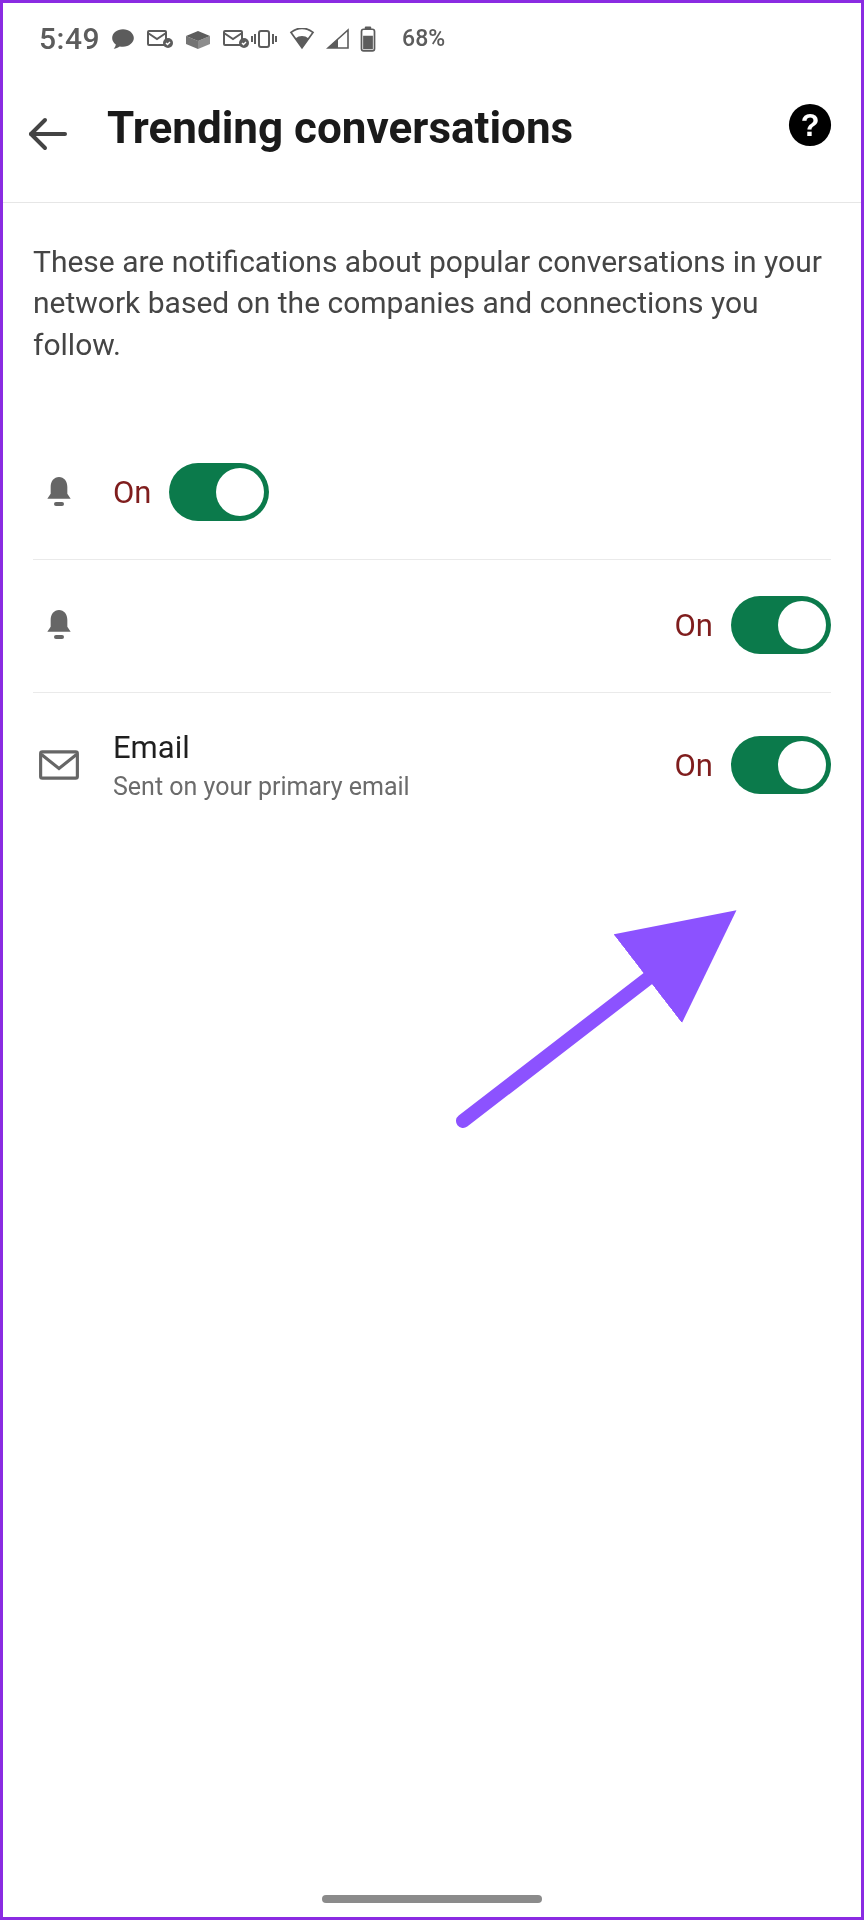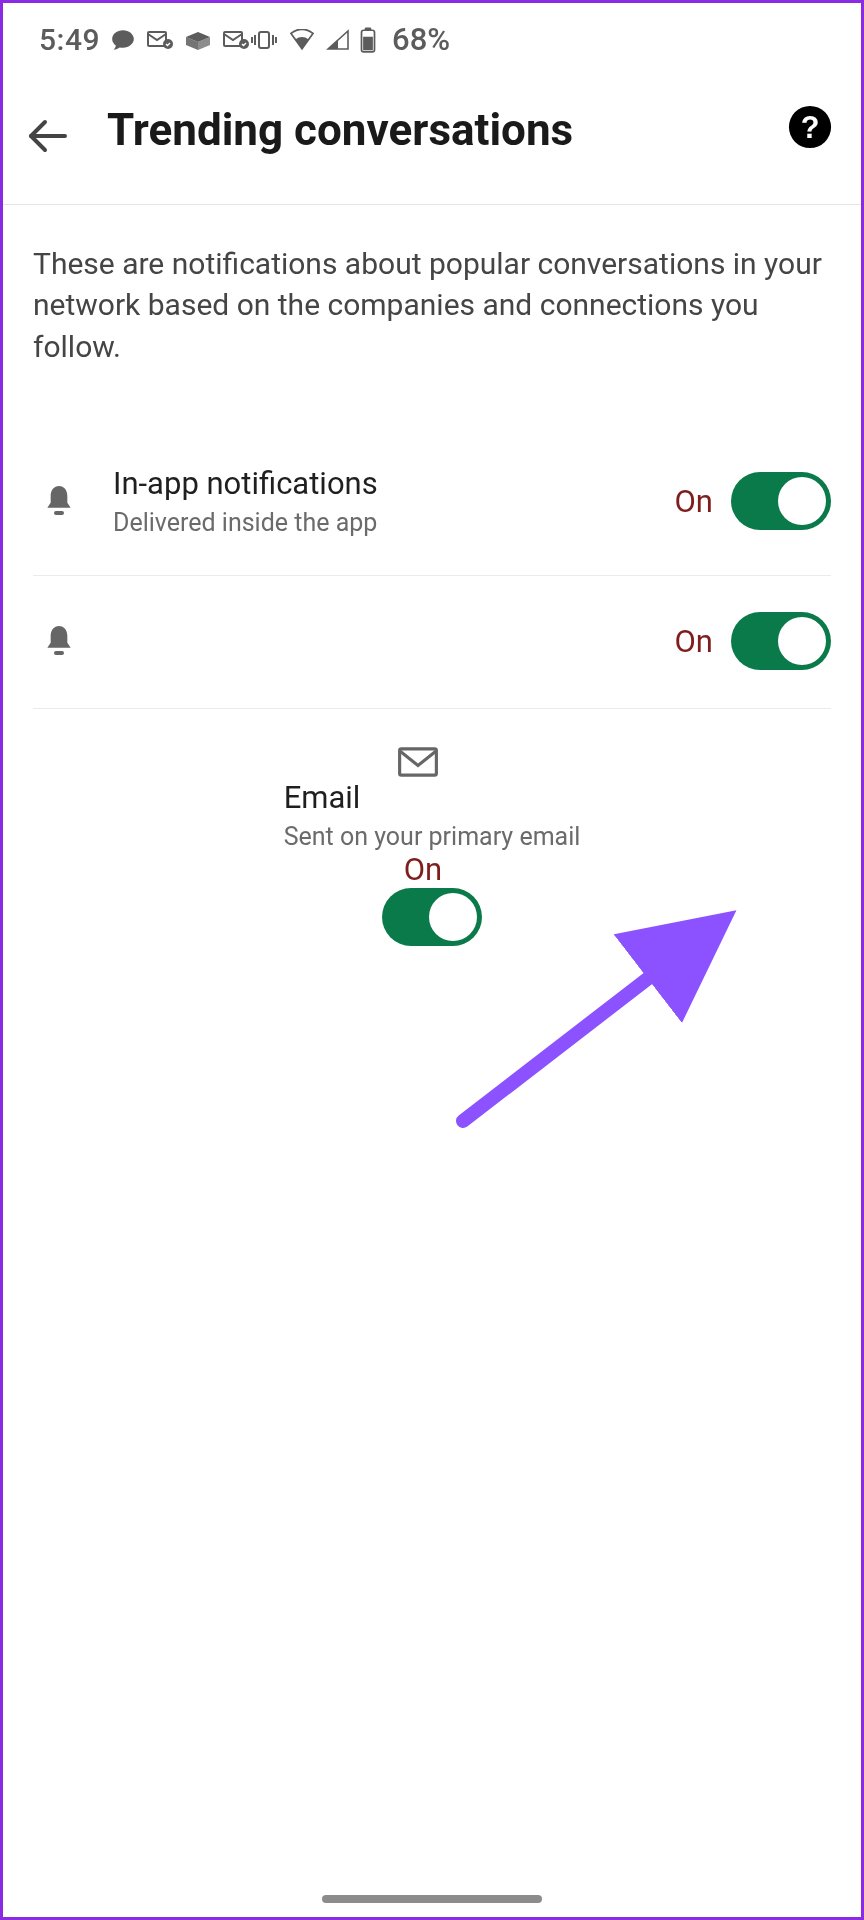--- a/index.html
+++ b/index.html
@@ -18,21 +18,21 @@
     justify-content: flex-start;
     align-items: center;
     padding: 18px 30px 10px 36px;
     color: #5c5c5c;
     font-size: 28px;
     font-weight: 500;
   }
   .status-left, .status-right { display: flex; align-items: center; gap: 10px; }
   .status-time { font-size: 30px; font-weight: 500; letter-spacing: 0.5px; }
   .status-icon { display: inline-flex; }
-  .status-right .battery-text { font-size: 31px; margin-left: 6px; }
+  .status-right .battery-text { font-size: 23px; margin-left: 16px; }
 
   
   .app-header {
     display: flex;
     padding: 36px 28px 36px 12px;
     border-bottom: 1px solid #e6e6e6;
   }
   .back-btn {
     display: inline-flex;
     align-items: center;
@@ -71,21 +71,21 @@
     margin-bottom: 40px;
   }
 
   
   .setting-row {
     display: flex;
     align-items: center;
     padding: 36px 0 38px 0;
     border-bottom: 1px solid #eaeaea;
   }
-  .setting-row:last-of-type { border-bottom: none; flex-direction: column; }
+  .setting-row:last-of-type { border-bottom: none; }
   .setting-icon {
     width: 52px;
     display: flex;
     align-items: center;
     justify-content: center;
     margin-right: 28px;
     color: #666;
   }
   .setting-text { flex: 1; }
   .setting-title { font-size: 31px; font-weight: 400; color: #1f1f1f; margin-bottom: 6px; }
@@ -217,24 +217,20 @@
 <div class="content">
   <p class="description">These are notifications about popular conversations in your network based on the companies and connections you follow.</p>
 
   <div class="setting-row">
     <span class="setting-icon">
       <svg width="40" height="40" viewBox="0 0 24 24" fill="#666">
           <path d="M12 3 C9 3 7 5.5 7 9 L7 13 L5 16 L19 16 L17 13 L17 9 C17 5.5 15 3 12 3 Z"></path>
           <rect x="9" y="18" width="6" height="2.4" rx="1.2"></rect>
         </svg>
     </span>
-    <div class="setting-text">
-      <div class="setting-title">In-app notifications</div>
-      <div class="setting-sub">Delivered inside the app</div>
-    </div>
     <span class="setting-state">On</span>
     <div class="toggle">
         <div class="knob"></div>
       </div>
   </div>
 
   <div class="setting-row">
     <span class="setting-icon">
       <svg width="40" height="40" viewBox="0 0 24 24" fill="#666">
           <path d="M12 3 C9 3 7 5.5 7 9 L7 13 L5 16 L19 16 L17 13 L17 9 C17 5.5 15 3 12 3 Z"></path>

